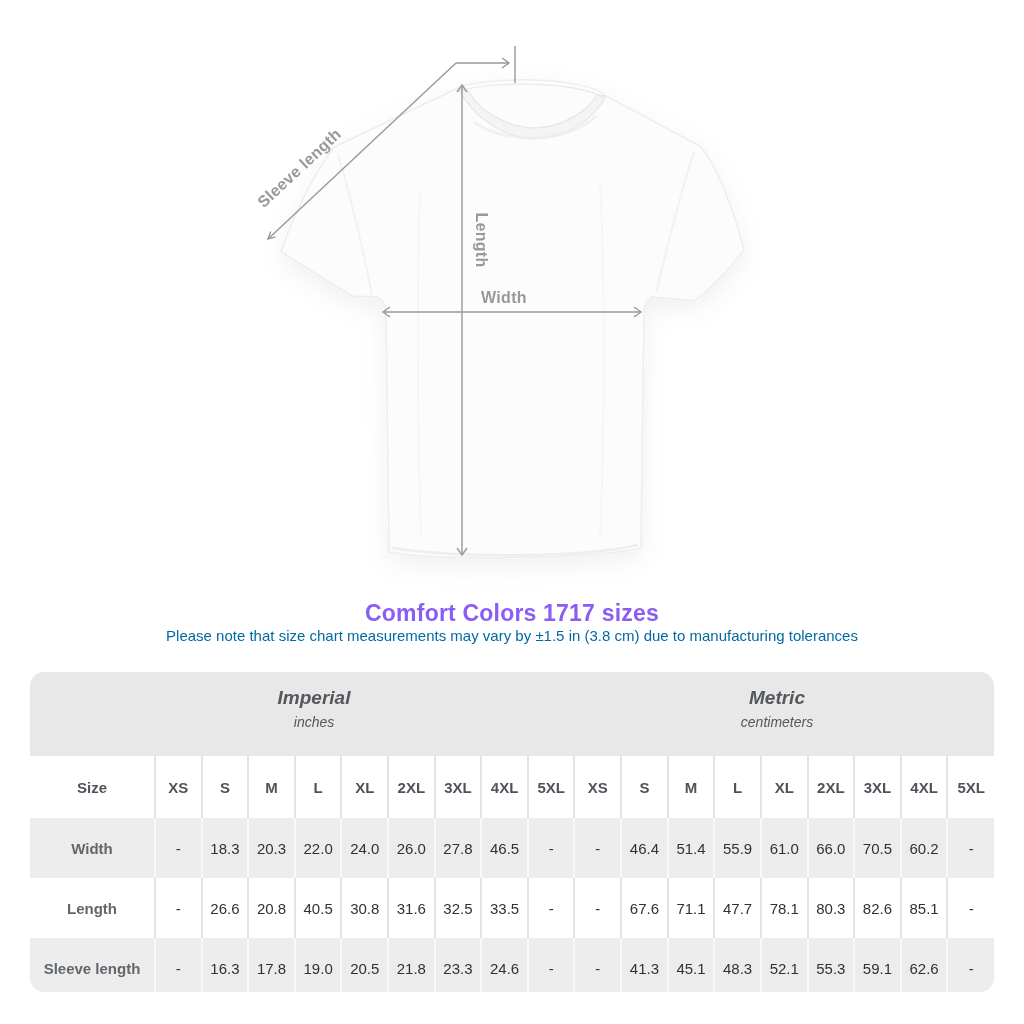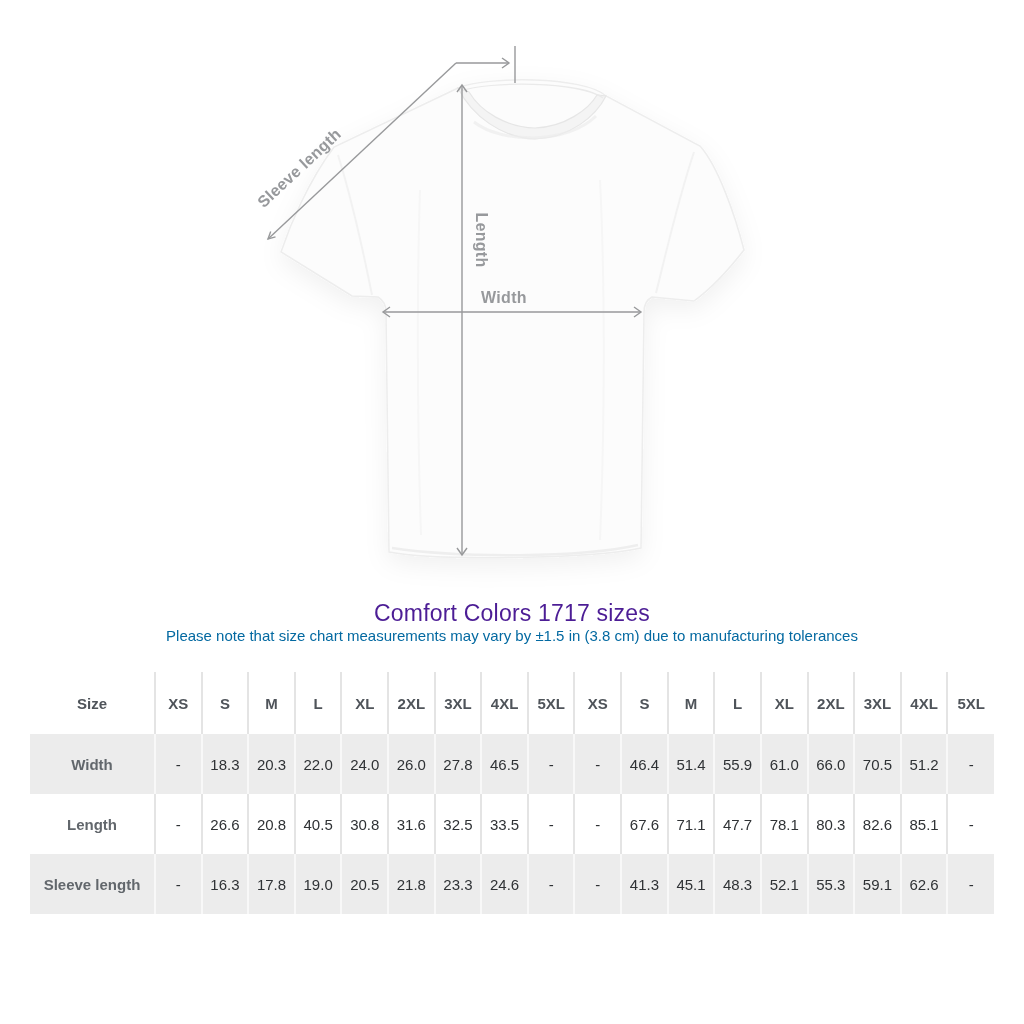--- a/index.html
+++ b/index.html
@@ -7,21 +7,21 @@
     font-family: "Liberation Sans", "DejaVu Sans", sans-serif; }
   .stage { position: relative; width: 1024px; height: 1024px; background: #fff; }
 
   
   .shirt-svg { position: absolute; top: 0; left: 0; }
   .ann-label { font-family: "Liberation Sans", "DejaVu Sans", sans-serif;
     font-size: 16px; font-weight: 700; fill: #97999c; letter-spacing: .3px; }
 
   
   .title-block { position: absolute; top: 600px; left: 0; width: 1024px; text-align: center; }
-  .title-block h1 { font-size: 23px; font-weight: 400; color: #4c1d95; letter-spacing: .2px; }
+  .title-block h1 { font-size: 23px; font-weight: 700; color: #8b5cf6; letter-spacing: .2px; }
   .title-block p { font-size: 15px; color: #0369a1; }
 
   
   .table-wrap { position: absolute; top: 672px; left: 30px; width: 964px; height: 320px;
     border-radius: 14px; overflow: hidden; }
   .unit-band { position: relative; height: 84px; background: #e8e8e8; }
   .unit-group { position: absolute; top: 15px; transform: translateX(-50%); text-align: center; }
   .unit-group.imperial { left: 284px; }
   .unit-group.metric { left: 747px; }
   .unit-name { font-size: 19px; font-weight: 700; font-style: italic; color: #54585c; }
@@ -104,20 +104,30 @@
     <text class="ann-label" text-anchor="middle" x="504" y="303">Width</text>
   </svg>
 
   <div class="title-block">
     <h1>Comfort Colors 1717 sizes</h1>
     <p>Please note that size chart measurements may vary by ±1.5 in (3.8 cm) due to manufacturing tolerances</p>
   </div>
 
   <div class="table-wrap">
 
+    <div class="unit-band">
+      <div class="unit-group imperial">
+        <div class="unit-name">Imperial</div>
+        <div class="unit-sub">inches</div>
+      </div>
+      <div class="unit-group metric">
+        <div class="unit-name">Metric</div>
+        <div class="unit-sub">centimeters</div>
+      </div>
+    </div>
 
     <table class="size-table">
       <colgroup>
         <col class="c-size">
         <col>
           <col>
           <col>
           <col>
           <col>
           <col>
@@ -168,21 +178,21 @@
         <td>27.8</td>
         <td>46.5</td>
         <td>-</td>
         <td>-</td>
         <td>46.4</td>
         <td>51.4</td>
         <td>55.9</td>
         <td>61.0</td>
         <td>66.0</td>
         <td>70.5</td>
-        <td>51.2</td>
+        <td>60.2</td>
         <td>-</td>
       </tr>
 
       <tr class="data r-white">
         <td class="row-label">Length</td>
         <td>-</td>
         <td>26.6</td>
         <td>20.8</td>
         <td>40.5</td>
         <td>30.8</td>

